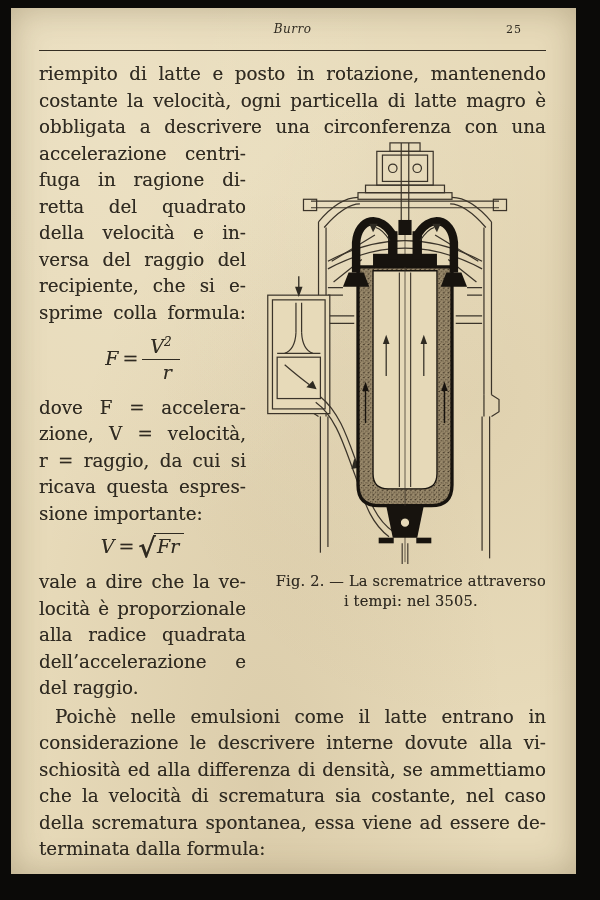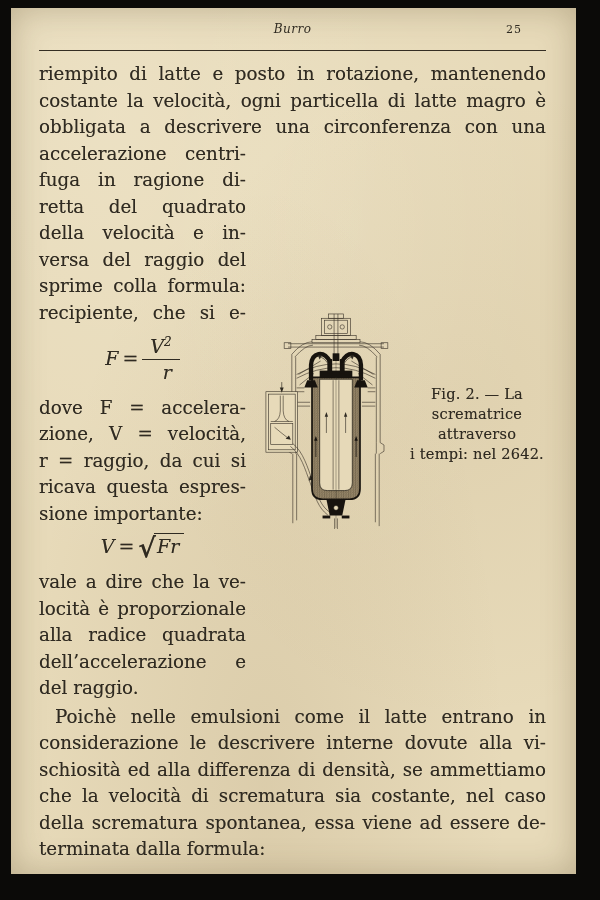--- a/index.html
+++ b/index.html
@@ -32,21 +32,21 @@
   .page-number{
     position:absolute;right:24px;top:1px;font-size:11px;letter-spacing:1px;
   }
   .rule{border-bottom:1.8px solid #352e23;margin:2px 0 10px 0;}
   .bodytext{font-size:18.3px;line-height:26.5px;text-shadow:0 0 .5px rgba(47,42,33,.45);}
   .ln{display:block;text-align:justify;}
   .jl{text-align-last:justify;}
   .indent{text-indent:16px;}
   .columns{display:flex;gap:18px;}
   .leftcol{flex:0 0 207px;min-width:0;}
-  .figcol{flex:1;min-width:0;display:flex;flex-direction:row;align-items:center;}
+  .figcol{flex:1;min-width:0;display:flex;flex-direction:column;align-items:flex-end;}
   .figcol svg{display:block;width:100%;height:auto;}
   .figcaption{
     margin-top:6px;font-size:14.6px;line-height:20px;text-align:center;
     letter-spacing:.2px;
   }
   .formula{text-align:center;font-style:italic;font-size:19px;margin:9px 0 10px 0;}
   .formula .feq{font-style:normal;padding:0 4px;}
   .frac{display:inline-block;vertical-align:middle;text-align:right;line-height:1.25;}
   .frac .num{display:block;padding:0 8px;}
   .frac .den{display:block;border-top:1.6px solid #2f2a21;padding:1px 8px 0 8px;}
@@ -75,22 +75,22 @@
     </div>
 
     <div class="columns">
 
       <div class="leftcol">
         <span class="ln jl">accelerazione centri-</span>
         <span class="ln jl">fuga in ragione di-</span>
         <span class="ln jl">retta del quadrato</span>
         <span class="ln jl">della velocità e in-</span>
         <span class="ln jl">versa del raggio del</span>
+        <span class="ln jl">recipiente, che si e-</span>
         <span class="ln jl">sprime colla formula:</span>
-        <span class="ln jl">recipiente, che si e-</span>
 
         <div class="formula">
           <span>F</span><span class="feq">=</span><span class="frac"><span class="num"><span>V</span><sup>2</sup></span><span class="den">r</span></span>
         </div>
 
         <span class="ln jl">dove F = accelera-</span>
         <span class="ln jl">zione, V = velocità,</span>
         <span class="ln jl">r = raggio, da cui si</span>
         <span class="ln jl">ricava questa espres-</span>
         <span class="ln">sione importante:</span>
@@ -221,21 +221,21 @@
             <rect x="122" y="422" width="16" height="6" fill="#17130e"></rect>
             <rect x="162" y="422" width="16" height="6" fill="#17130e"></rect>
             <circle cx="150" cy="406" r="5" fill="#e6d9b8" stroke="#17130e" stroke-width="1.2"></circle>
             <line x1="147" y1="428" x2="147" y2="450" stroke="#3b342a" stroke-width="1.2"></line>
             <line x1="153" y1="428" x2="153" y2="450" stroke="#3b342a" stroke-width="1.2"></line>
           </g>
         </svg>
 
         <div class="figcaption">
           <span class="ln" style="text-align:center;">Fig. 2. — La scrematrice attraverso</span>
-          <span class="ln" style="text-align:center;">i tempi: nel 2642.</span>
+          <span class="ln" style="text-align:center;">i tempi: nel 3505.</span>
         </div>
       </div>
     </div>
 
     <div class="closing">
       <span class="ln jl indent">Poichè nelle emulsioni come il latte entrano in</span>
       <span class="ln jl">considerazione le descrivere interne dovute alla vi-</span>
       <span class="ln jl">schiosità ed alla differenza di densità, se ammettiamo</span>
       <span class="ln jl">che la velocità di scrematura sia costante, nel caso</span>
       <span class="ln jl">della scrematura spontanea, essa viene ad essere de-</span>

